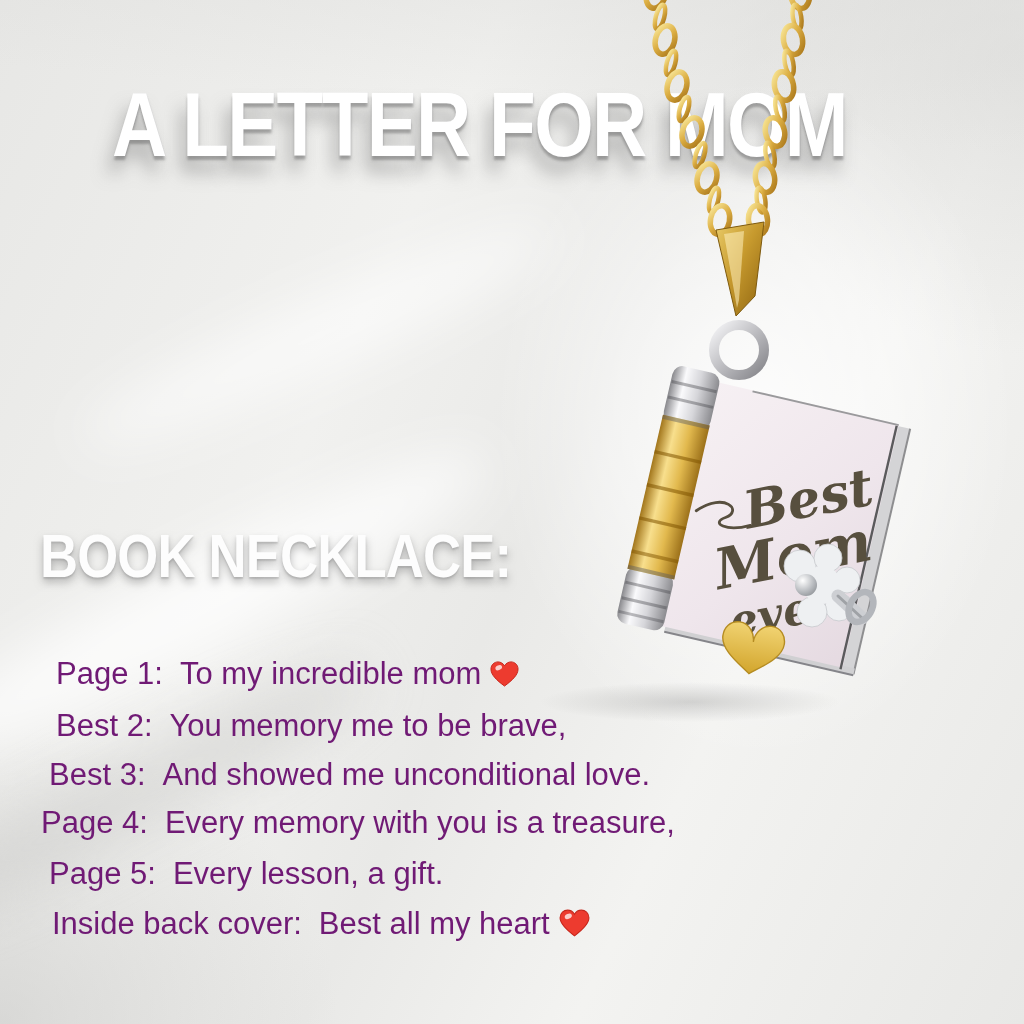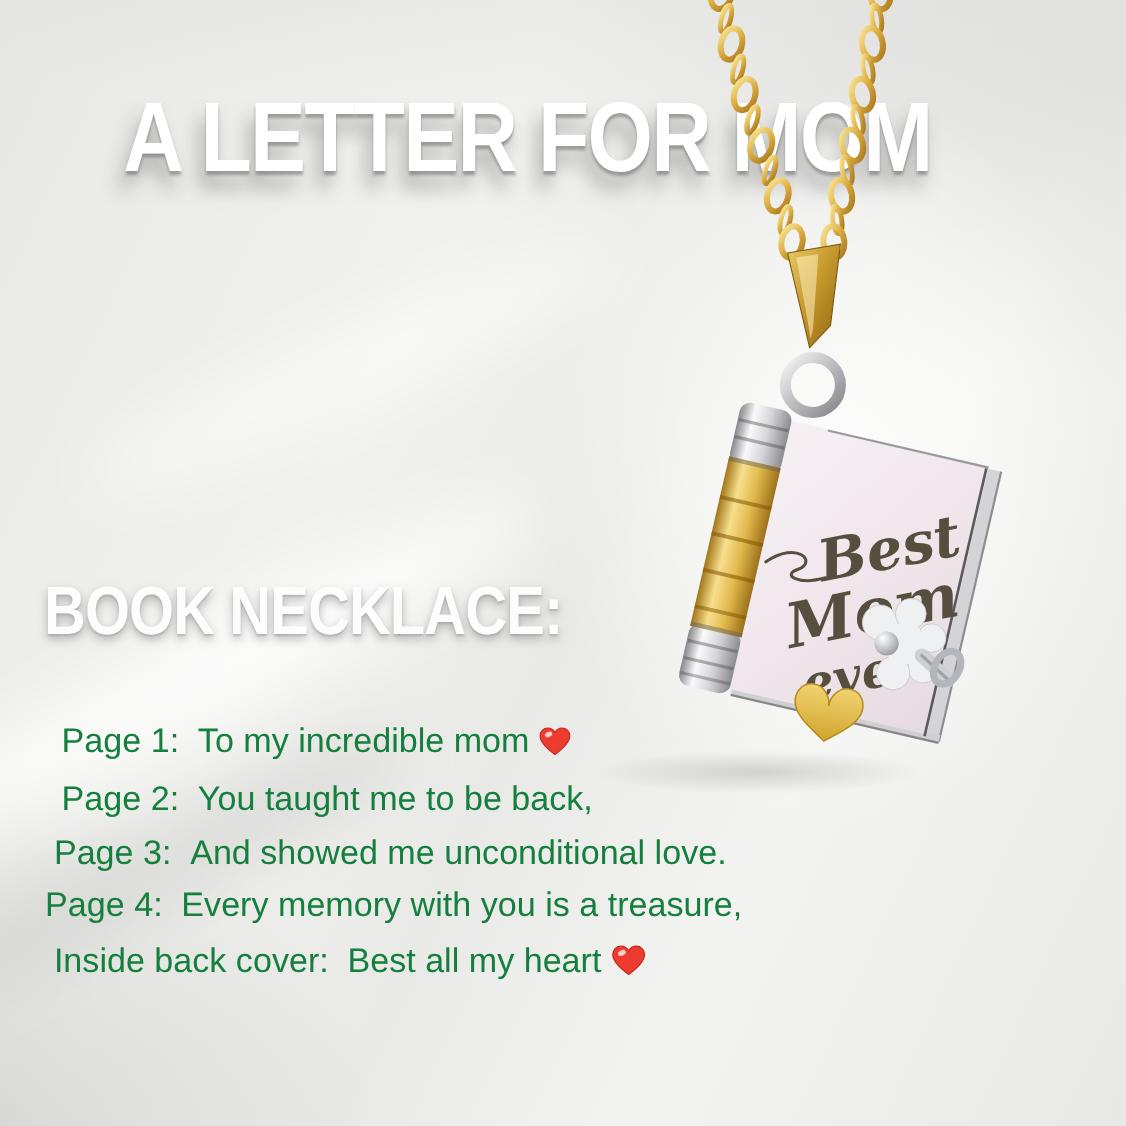--- a/index.html
+++ b/index.html
@@ -33,21 +33,21 @@
     font-size:62px;font-weight:bold;letter-spacing:-1px;white-space:nowrap;
     color:#fdfdfd;transform:scaleX(.85);transform-origin:left top;
     text-shadow:0 5px 9px rgba(128,128,128,.55), 0 2px 2px rgba(150,150,150,.45);
   }
 
   .necklace{position:absolute;left:0;top:0;z-index:3;}
 
   .letter{position:absolute;inset:0;z-index:4;}
   .letter-line{
     position:absolute;white-space:nowrap;
-    font-size:31px;color:#15803d;
+    font-size:31px;color:#701a75;
     font-family:"Liberation Sans","DejaVu Sans",sans-serif;
   }
   .letter-line .lbl{margin-right:17px;}
   .letter-line:nth-child(1){left:56px;top:656px;}
   .letter-line:nth-child(2){left:56px;top:708px;}
   .letter-line:nth-child(3){left:49px;top:757px;}
   .letter-line:nth-child(4){left:41px;top:805px;}
   .letter-line:nth-child(5){left:49px;top:856px;}
   .letter-line:nth-child(6){left:52px;top:906px;}
   .letter-line:nth-child(7){left:45px;top:958px;}
@@ -219,27 +219,30 @@
 </svg>
 
 <div class="letter">
   <div class="letter-line">
     <span class="lbl">Page 1:</span><span>To my incredible mom</span><svg class="heart-ico" width="31" height="29" viewBox="0 0 32 30">
         <path d="M16 28 C 8 22 2 16.5 2 10.5 C 2 5.8 5.6 3 9.3 3 C 12 3 14.6 4.6 16 7 C 17.4 4.6 20 3 22.7 3 C 26.4 3 30 5.8 30 10.5 C 30 16.5 24 22 16 28 Z" fill="#ed3b2f" stroke="#c5251a" stroke-width="1"></path>
         <ellipse cx="10" cy="9" rx="3.6" ry="2.4" transform="rotate(-25 10 9)" fill="rgba(255,255,255,.75)"></ellipse>
       </svg>
   </div>
   <div class="letter-line">
-    <span class="lbl">Page 2:</span><span>You taught me to be back,</span>
-  </div>
-  <div class="letter-line">
-    <span class="lbl">Page 3:</span><span>And showed me unconditional love.</span>
+    <span class="lbl">Best 2:</span><span>You memory me to be brave,</span>
+  </div>
+  <div class="letter-line">
+    <span class="lbl">Best 3:</span><span>And showed me unconditional love.</span>
   </div>
   <div class="letter-line">
     <span class="lbl">Page 4:</span><span>Every memory with you is a treasure,</span>
+  </div>
+  <div class="letter-line">
+    <span class="lbl">Page 5:</span><span>Every lesson, a gift.</span>
   </div>
   <div class="letter-line">
     <span class="lbl">Inside back cover:</span><span>Best all my heart</span><svg class="heart-ico" width="33" height="31" viewBox="0 0 32 30">
         <path d="M16 28 C 8 22 2 16.5 2 10.5 C 2 5.8 5.6 3 9.3 3 C 12 3 14.6 4.6 16 7 C 17.4 4.6 20 3 22.7 3 C 26.4 3 30 5.8 30 10.5 C 30 16.5 24 22 16 28 Z" fill="#ed3b2f" stroke="#c5251a" stroke-width="1"></path>
         <ellipse cx="10" cy="9" rx="3.6" ry="2.4" transform="rotate(-25 10 9)" fill="rgba(255,255,255,.75)"></ellipse>
       </svg>
   </div>
 </div>
 
 </body></html>

